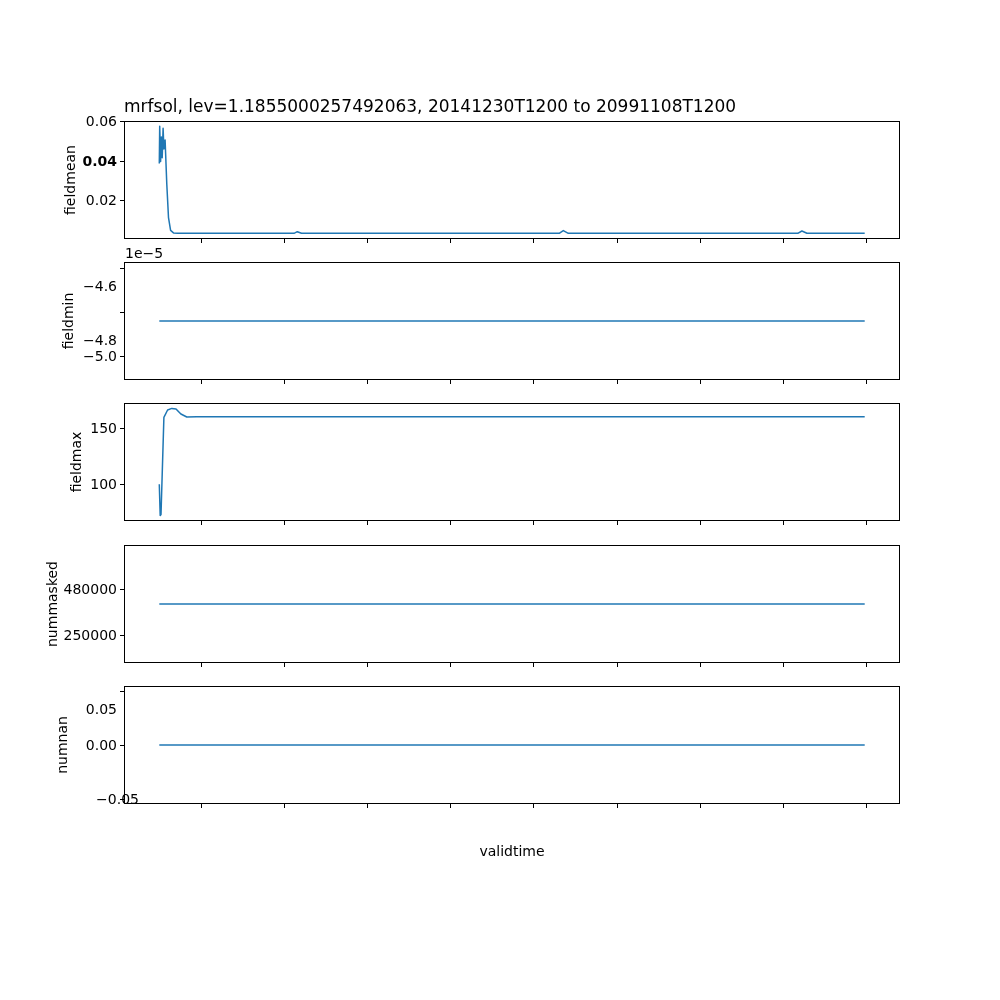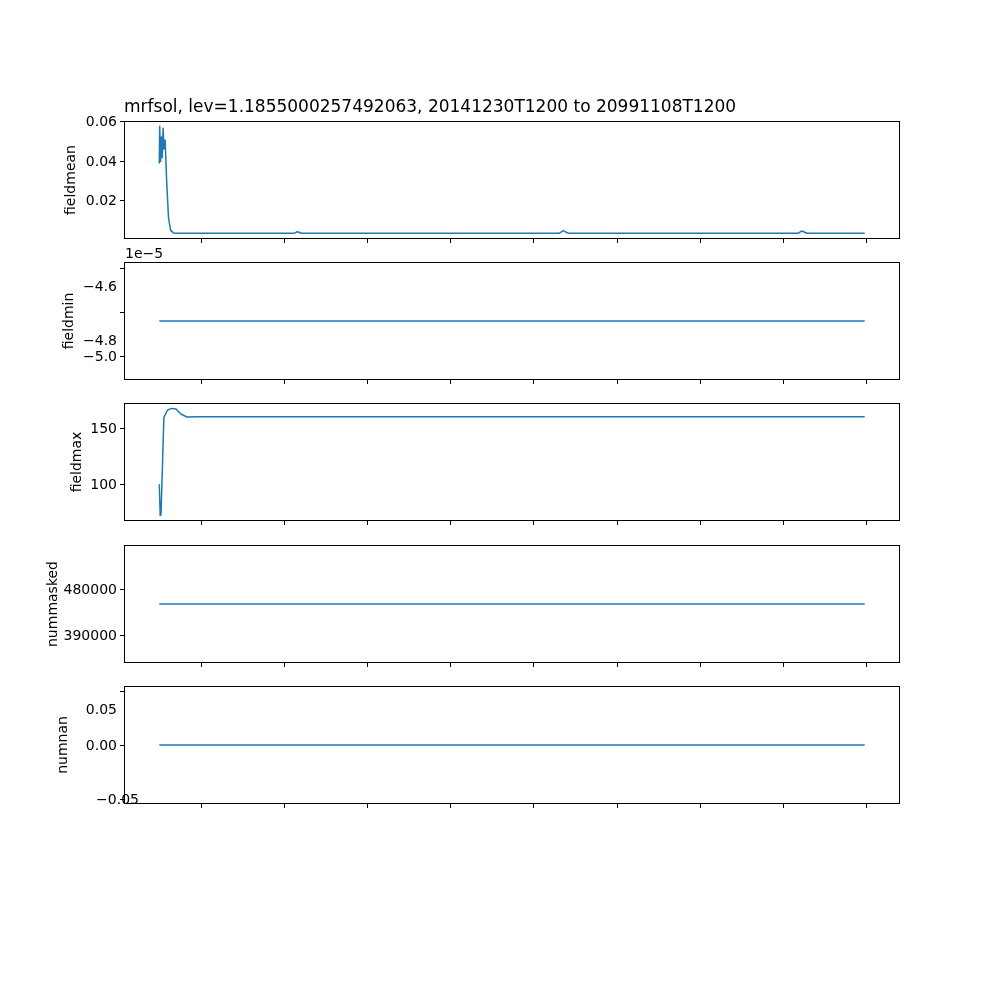--- a/index.html
+++ b/index.html
@@ -57,39 +57,40 @@
     line-height: 16px;
   }
   .tickmark-x { position: absolute; width: 1px; height: 4px; background: #000000; }
   .tickmark-y { position: absolute; width: 4px; height: 1px; background: #000000; }
 </style>
 </head>
 <body>
 
 <div id="figure">
   <div class="fig-title">mrfsol, lev=1.1855000257492063, 20141230T1200 to 20991108T1200</div>
+  <div class="xaxis-label">validtime</div>
 <div class="subplot">
       <div class="axes-box" style="left: 124px; top: 121px; width: 776px; height: 118px;">
         <svg width="774" height="116">
           <polyline points="34.3,41.6 34.7,4.3 35.6,39.6 36.4,15.1 37.2,35.7 38.1,6.3 38.9,26.9 40.1,18.0 41.8,62.2 43.5,95.6 45.6,108.4 48.5,110.9 52.6,111.3 169.0,111.3 172.3,109.7 176.5,111.3 434.2,111.3 438.3,108.6 443.3,111.3 672.8,111.3 676.9,109.0 681.9,111.3 739.7,111.3" fill="none" stroke="#1f77b4" stroke-width="1.5" stroke-linejoin="round"></polyline>
         </svg>
       </div>
       <div class="tickmark-x" style="left: 201px; top: 239px;"></div>
       <div class="tickmark-x" style="left: 284px; top: 239px;"></div>
       <div class="tickmark-x" style="left: 367px; top: 239px;"></div>
       <div class="tickmark-x" style="left: 450px; top: 239px;"></div>
       <div class="tickmark-x" style="left: 533px; top: 239px;"></div>
       <div class="tickmark-x" style="left: 617px; top: 239px;"></div>
       <div class="tickmark-x" style="left: 700px; top: 239px;"></div>
       <div class="tickmark-x" style="left: 783px; top: 239px;"></div>
       <div class="tickmark-x" style="left: 866px; top: 239px;"></div>
       <div class="tickmark-y" style="left: 120px; top: 200px;"></div>
       <span class="ytick-label" style="top: 191px;">0.02</span>
       <div class="tickmark-y" style="left: 120px; top: 161px;"></div>
-      <span class="ytick-label" style="top: 152px;">0.04</span>
+      <span class="ytick-label" style="top: 152px; font-weight: bold;">0.04</span>
       <div class="tickmark-y" style="left: 120px; top: 121px;"></div>
       <span class="ytick-label" style="top: 112px;">0.06</span>
       <span class="ylabel" style="left: 70px; top: 180px; transform: translate(-50%, -50%) rotate(-90deg);">fieldmean</span>
     </div>
     <div class="subplot">
       <div class="axes-box" style="left: 124px; top: 262px; width: 776px; height: 118px;">
         <svg width="774" height="116">
           <polyline points="34.3,58.0 739.7,58.0" fill="none" stroke="#1f77b4" stroke-width="1.5" stroke-linejoin="round"></polyline>
         </svg>
       </div>
@@ -141,21 +142,21 @@
       <div class="tickmark-x" style="left: 201px; top: 663px;"></div>
       <div class="tickmark-x" style="left: 284px; top: 663px;"></div>
       <div class="tickmark-x" style="left: 367px; top: 663px;"></div>
       <div class="tickmark-x" style="left: 450px; top: 663px;"></div>
       <div class="tickmark-x" style="left: 533px; top: 663px;"></div>
       <div class="tickmark-x" style="left: 617px; top: 663px;"></div>
       <div class="tickmark-x" style="left: 700px; top: 663px;"></div>
       <div class="tickmark-x" style="left: 783px; top: 663px;"></div>
       <div class="tickmark-x" style="left: 866px; top: 663px;"></div>
       <div class="tickmark-y" style="left: 120px; top: 635px;"></div>
-      <span class="ytick-label" style="top: 626px;">390000</span>
+      <span class="ytick-label" style="top: 626px;">250000</span>
       <div class="tickmark-y" style="left: 120px; top: 589px;"></div>
       <span class="ytick-label" style="top: 580px;">480000</span>
       <span class="ylabel" style="left: 52px; top: 604px; transform: translate(-50%, -50%) rotate(-90deg);">nummasked</span>
     </div>
     <div class="subplot">
       <div class="axes-box" style="left: 124px; top: 686px; width: 776px; height: 118px;">
         <svg width="774" height="116">
           <polyline points="34.3,58.0 739.7,58.0" fill="none" stroke="#1f77b4" stroke-width="1.5" stroke-linejoin="round"></polyline>
         </svg>
       </div>

